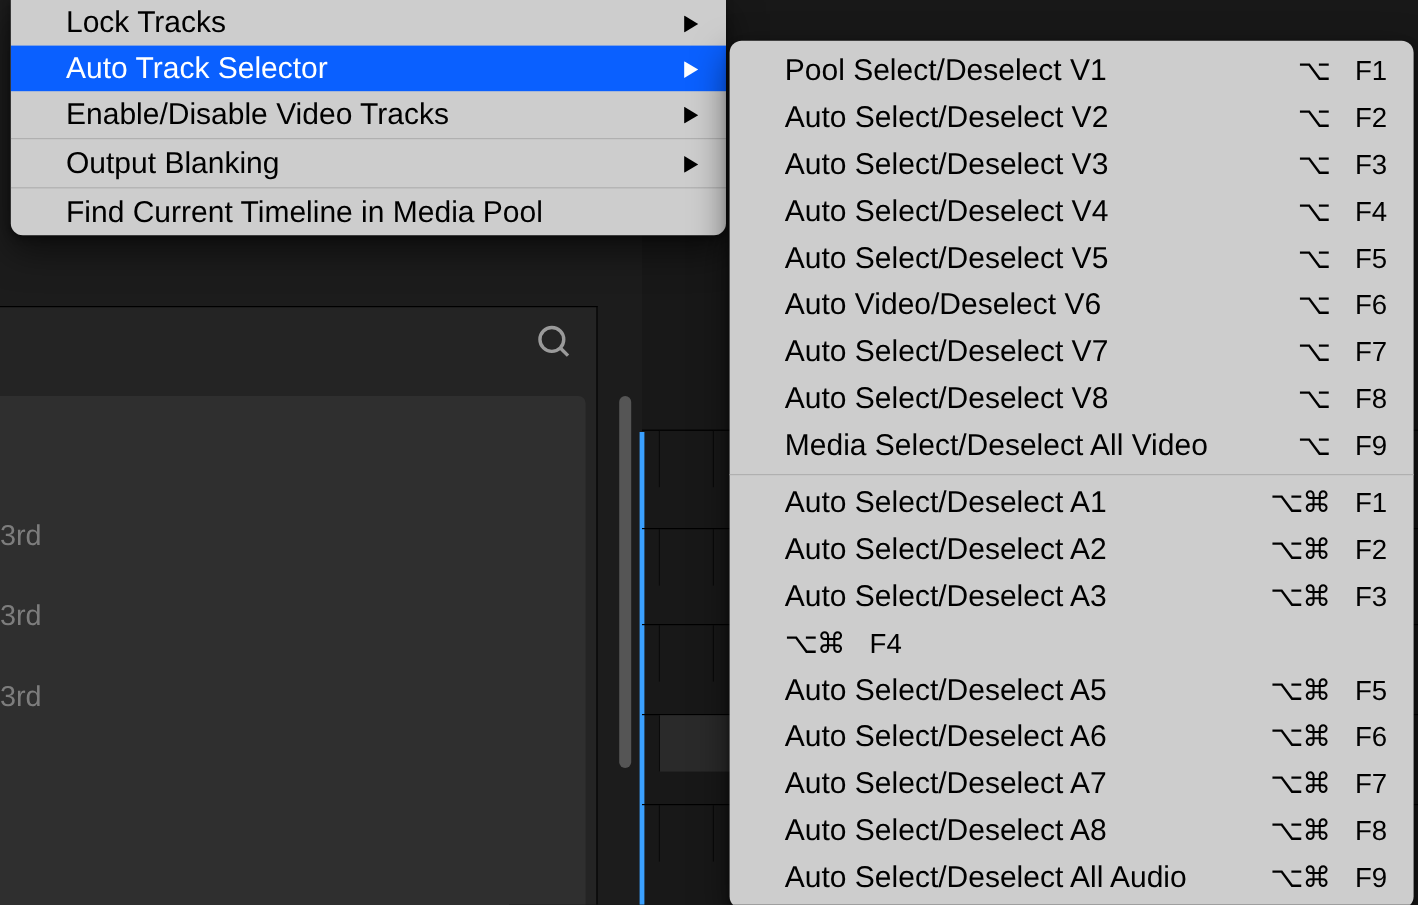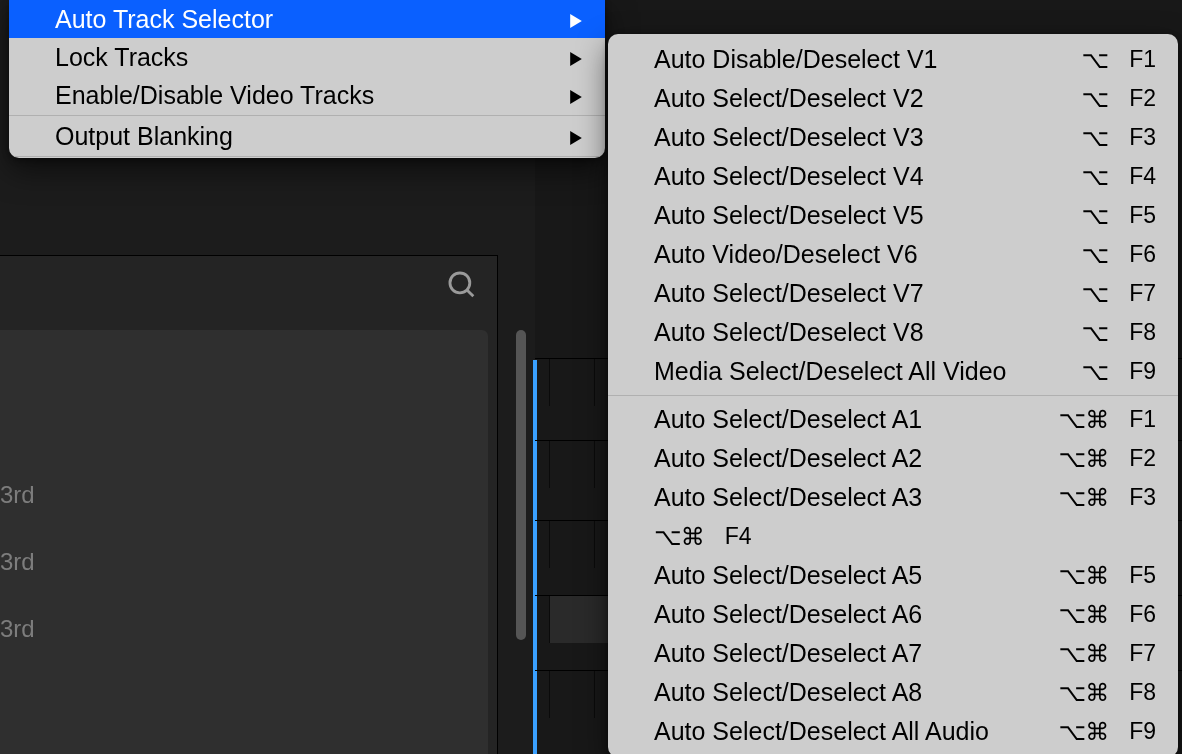--- a/index.html
+++ b/index.html
@@ -70,21 +70,20 @@
     height: 100%;
     border-left: 1px solid #0a0a0a;
     border-right: 1px solid #0a0a0a;
   }
 
   .bg-label {
     position: absolute;
     color: #7d7d7d;
     font-size: 24px;
     font-weight: 400;
-    margin-top: 48px;
   }
 
   
   .menu {
     position: absolute;
     top: 0;
     left: 9px;
     width: 596px;
     background: #cdcdcd;
     border-radius: 0 0 10px 10px;
@@ -185,51 +184,54 @@
     <circle cx="10.5" cy="10.5" r="7"></circle>
     <line x1="20" y1="20" x2="15.5" y2="15.5"></line>
   </svg>
 </div>
 
 <div class="bg-label" style="top:433px; left:0;">3rd</div>
 <div class="bg-label" style="top:500px; left:0;">3rd</div>
 <div class="bg-label" style="top:567px; left:0;">3rd</div>
 
 <div class="menu" id="main-menu">
-    <div class="menu-item selected">
-      <span>Auto Track Selector</span>
+    <div class="menu-item">
+      <span>Lock Tracks</span>
       <span><svg class="tri" viewBox="0 0 10 12">
           <path d="M0 0 L10 6 L0 12 Z"></path>
         </svg></span>
     </div>
-    <div class="menu-item">
-      <span>Lock Tracks</span>
+    <div class="menu-item selected">
+      <span>Auto Track Selector</span>
       <span><svg class="tri" viewBox="0 0 10 12">
           <path d="M0 0 L10 6 L0 12 Z"></path>
         </svg></span>
     </div>
     <div class="menu-item">
       <span>Enable/Disable Video Tracks</span>
       <span><svg class="tri" viewBox="0 0 10 12">
           <path d="M0 0 L10 6 L0 12 Z"></path>
         </svg></span>
     </div>
     <div class="menu-sep"></div>
     <div class="menu-item">
       <span>Output Blanking</span>
       <span><svg class="tri" viewBox="0 0 10 12">
           <path d="M0 0 L10 6 L0 12 Z"></path>
         </svg></span>
     </div>
     <div class="menu-sep"></div>
+    <div class="menu-item">
+      <span>Find Current Timeline in Media Pool</span>
+    </div>
   </div>
 
 <div class="submenu" id="sub-menu">
     <div class="submenu-item">
-      <span>Auto Disable/Deselect V1</span>
+      <span>Pool Select/Deselect V1</span>
       <span class="shortcut">
         <span class="sc-sym">⌥</span>
         <span class="sc-key">F1</span>
       </span>
     </div>
     <div class="submenu-item">
       <span>Auto Select/Deselect V2</span>
       <span class="shortcut">
         <span class="sc-sym">⌥</span>
         <span class="sc-key">F2</span>

